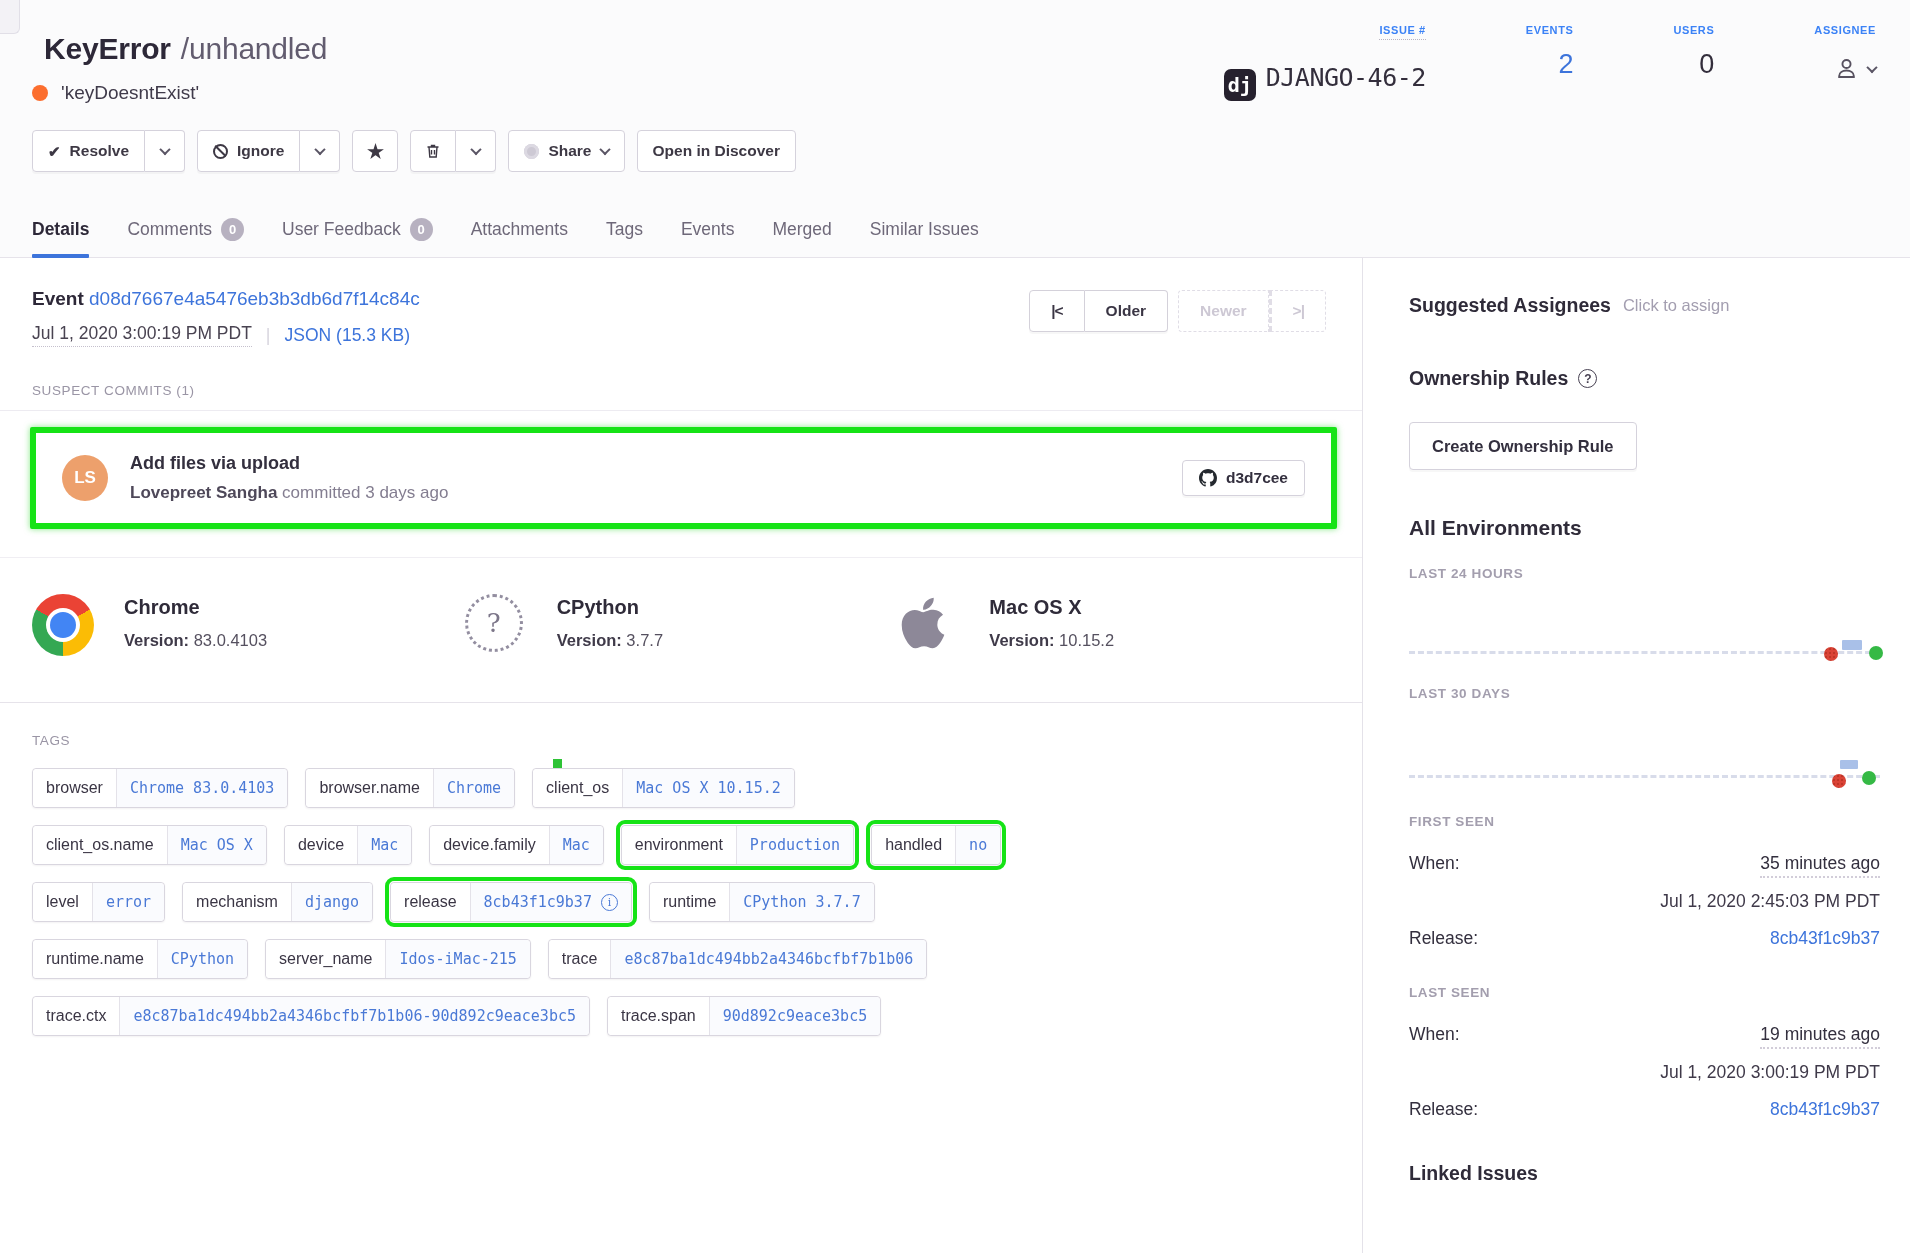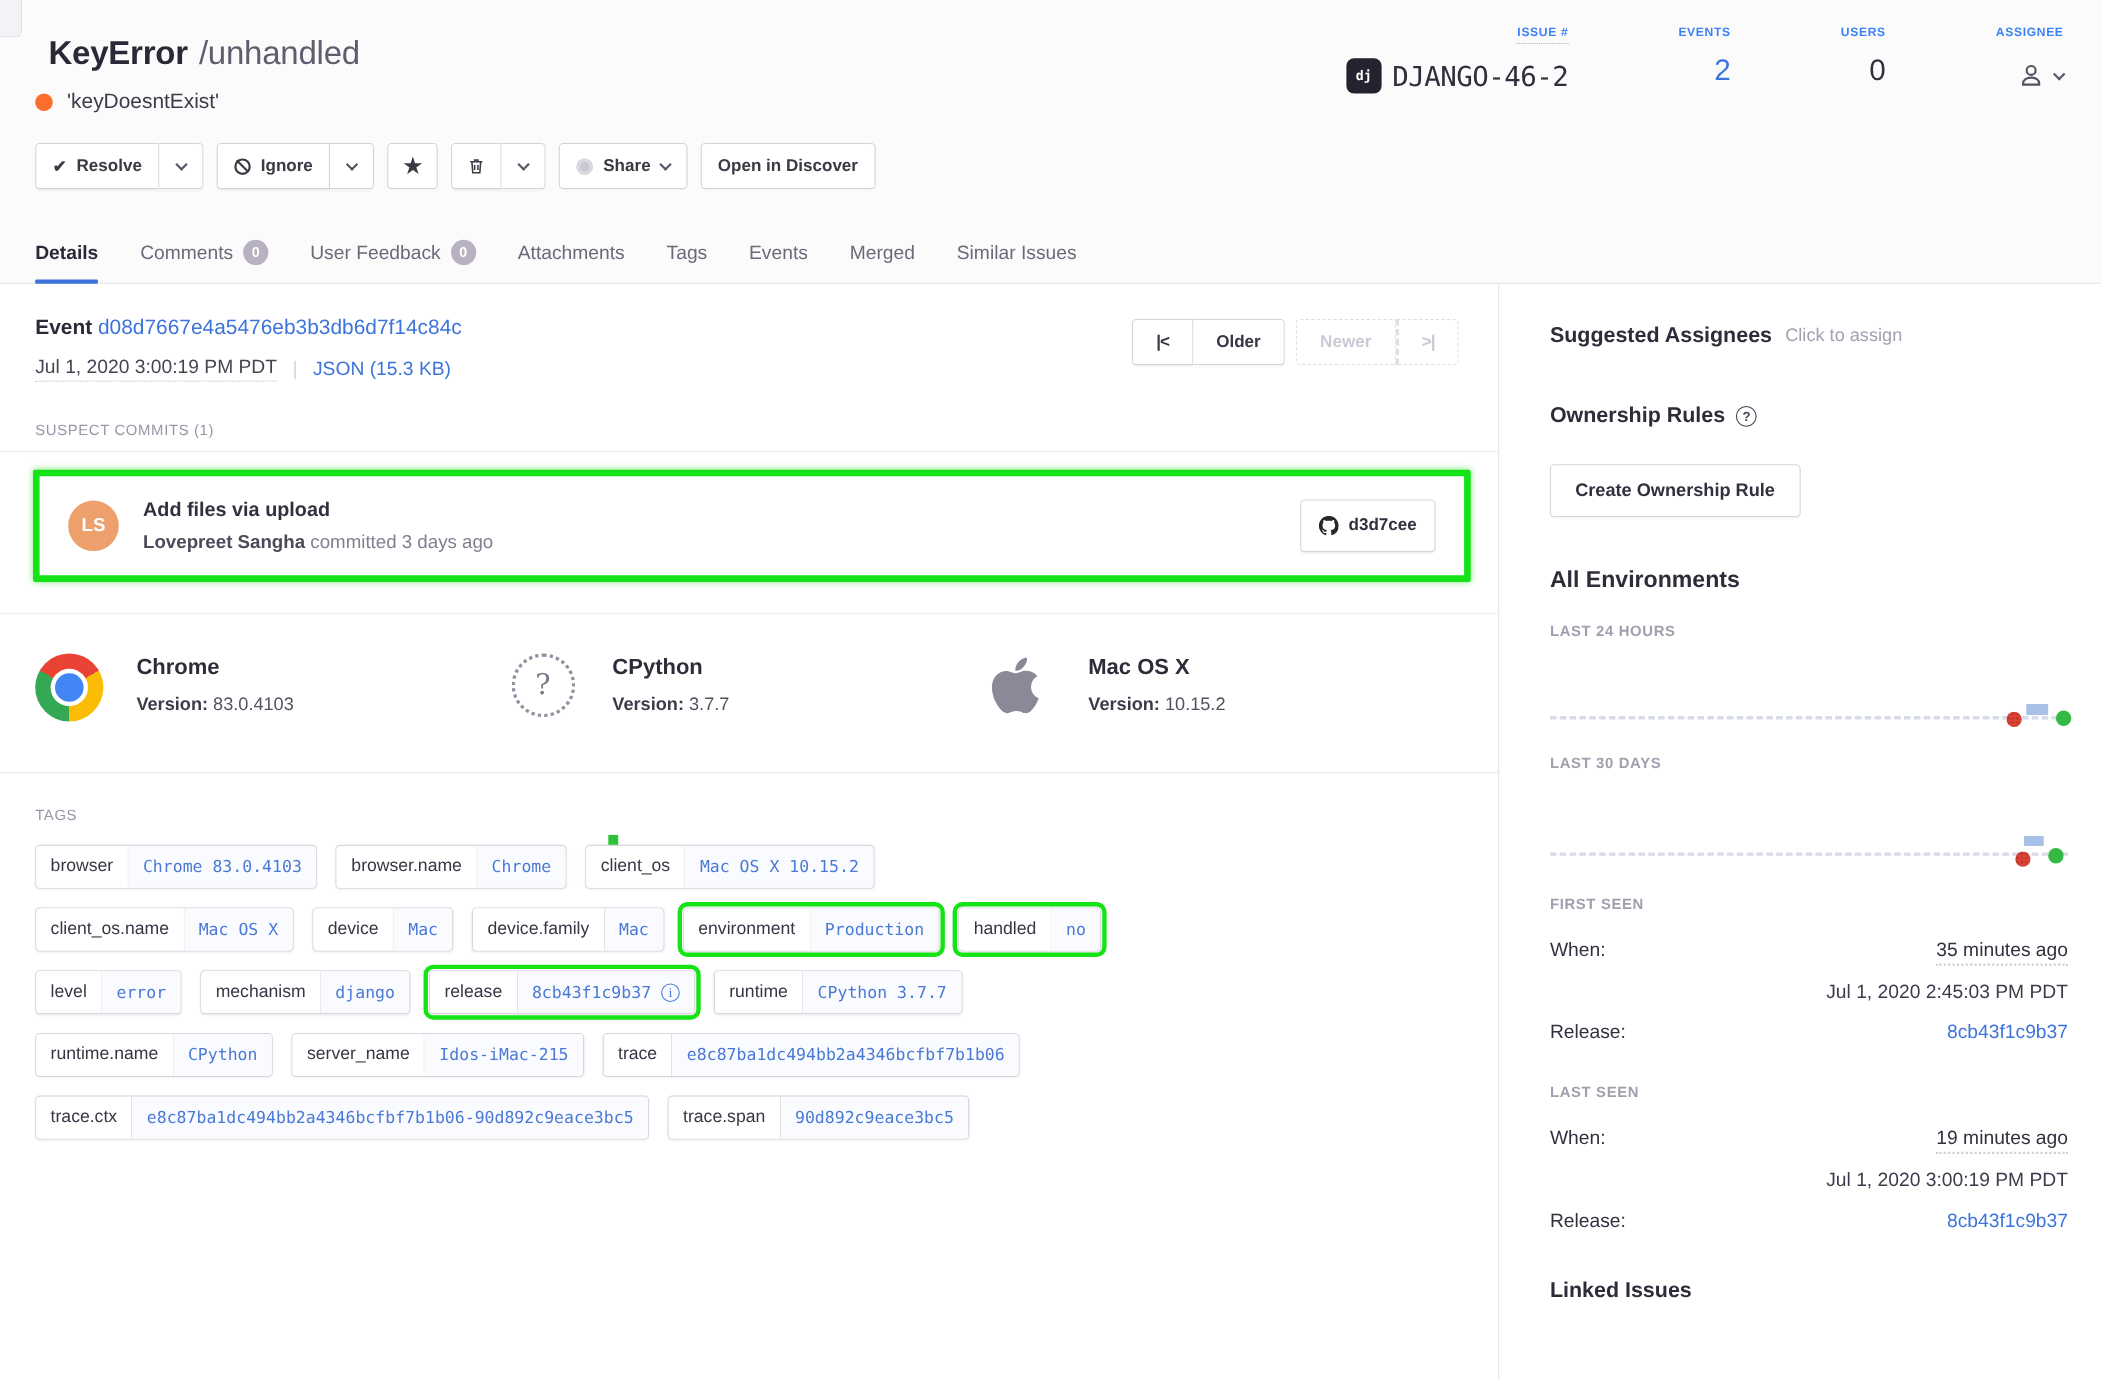--- a/index.html
+++ b/index.html
@@ -22,22 +22,22 @@
   .culprit-text{font-size:19px;color:#3f3a4a;}
 
   .stats{display:flex;gap:100px;padding-top:4px;}
   .stat-col{display:flex;flex-direction:column;align-items:flex-end;}
   .stat-label{font-size:11px;font-weight:bold;letter-spacing:.6px;color:#3b82f6;text-transform:uppercase;}
   .stat-label.dotted{border-bottom:1px dotted #b9b4c2;padding-bottom:3px;}
   .stat-value{margin-top:13px;font-size:27px;color:#332e3c;display:flex;align-items:center;gap:10px;}
   .stat-value.link{color:#3d74db;}
   .proj-name{font-family:"DejaVu Sans Mono", monospace;font-size:25px;letter-spacing:-.5px;}
   .dj-badge{width:32px;height:32px;border-radius:7px;background:#26212e;color:#fff;
-    font-family:"DejaVu Sans Mono", monospace;font-size:12px;font-weight:bold;
-    display:flex;align-items:center;justify-content:center;}
+    font-family:"DejaVu Sans Mono", monospace;font-size:20px;font-weight:bold;
+    display:flex;align-items:center;justify-content:center;margin-top:16px;}
   .assignee-ctl{display:flex;align-items:center;gap:8px;cursor:pointer;margin-top:6px;}
   .chev{display:inline-block;width:8px;height:8px;border-right:2px solid #5a5565;border-bottom:2px solid #5a5565;transform:rotate(45deg) translate(-1px,-1px);}
 
   
   .actions{display:flex;gap:12px;margin-top:26px;}
   .btn-group{display:flex;border-radius:4px;box-shadow:0 2px 0 rgba(45,39,58,.04);}
   .btn{height:42px;background:#fff;border:1px solid #d5d2dc;border-radius:4px;
     display:flex;align-items:center;gap:9px;padding:0 15px;font-size:15.5px;font-weight:bold;color:#3d3844;cursor:pointer;}
   .btn-group .btn:first-child{border-radius:4px 0 0 4px;}
   .btn-group .btn:last-child{border-radius:0 4px 4px 0;border-left:none;}
@@ -85,21 +85,21 @@
 
   
   .commit-annotation{margin:16px 25px 0 30px;border:6px solid #16e316;box-shadow:0 0 6px rgba(34,213,34,.55);border-radius:2px;background:#fff;}
   .commit-row{display:flex;align-items:center;padding:20px 26px;}
   .commit-avatar{width:46px;height:46px;border-radius:50%;background:#eda06c;color:#fff;font-size:17px;font-weight:bold;
     display:flex;align-items:center;justify-content:center;flex:0 0 auto;}
   .commit-texts{margin-left:22px;flex:1;}
   .commit-title{font-size:18px;font-weight:bold;color:#332f3e;}
   .commit-meta{margin-top:9px;font-size:17px;color:#837d90;}
   .commit-author{color:#4e4859;font-weight:600;}
-  .sha-btn{height:48px;border:1px solid #d5d2dc;border-radius:4px;background:#fff;display:flex;align-items:center;gap:9px;
+  .sha-btn{height:36px;border:1px solid #d5d2dc;border-radius:4px;background:#fff;display:flex;align-items:center;gap:9px;
     padding:0 16px;font-size:15.5px;font-weight:bold;color:#332f3e;cursor:pointer;box-shadow:0 2px 0 rgba(45,39,58,.04);}
 
   
   .contexts{display:flex;margin-top:28px;border-top:1px solid #f0eef3;border-bottom:1px solid #e6e3ea;padding:36px 32px 46px;}
   .ctx-card{width:435px;display:flex;align-items:flex-start;}
   .ctx-icon-wrap{width:92px;flex:0 0 auto;display:flex;justify-content:flex-start;}
   .ctx-texts{padding-top:2px;}
   .ctx-name{font-size:20px;font-weight:bold;color:#2f2b39;}
   .ctx-version{margin-top:12px;font-size:16.5px;color:#55505f;}
   .ctx-version b{color:#3f3a49;}

